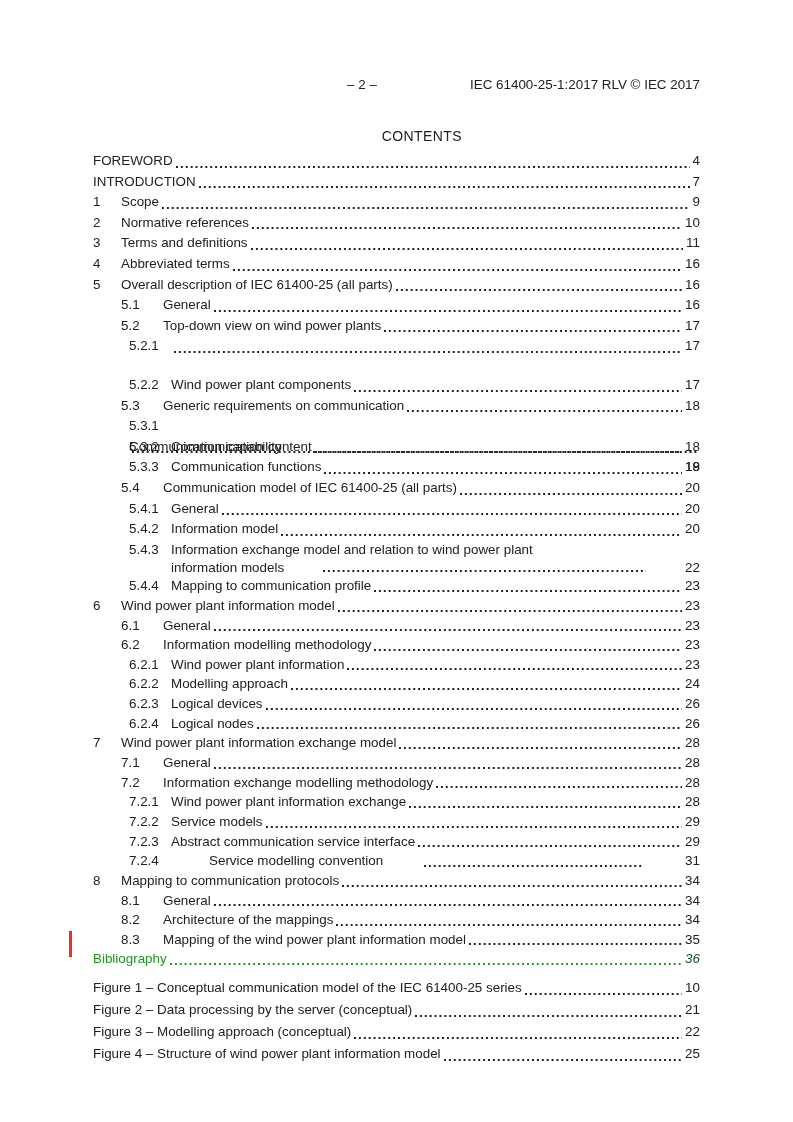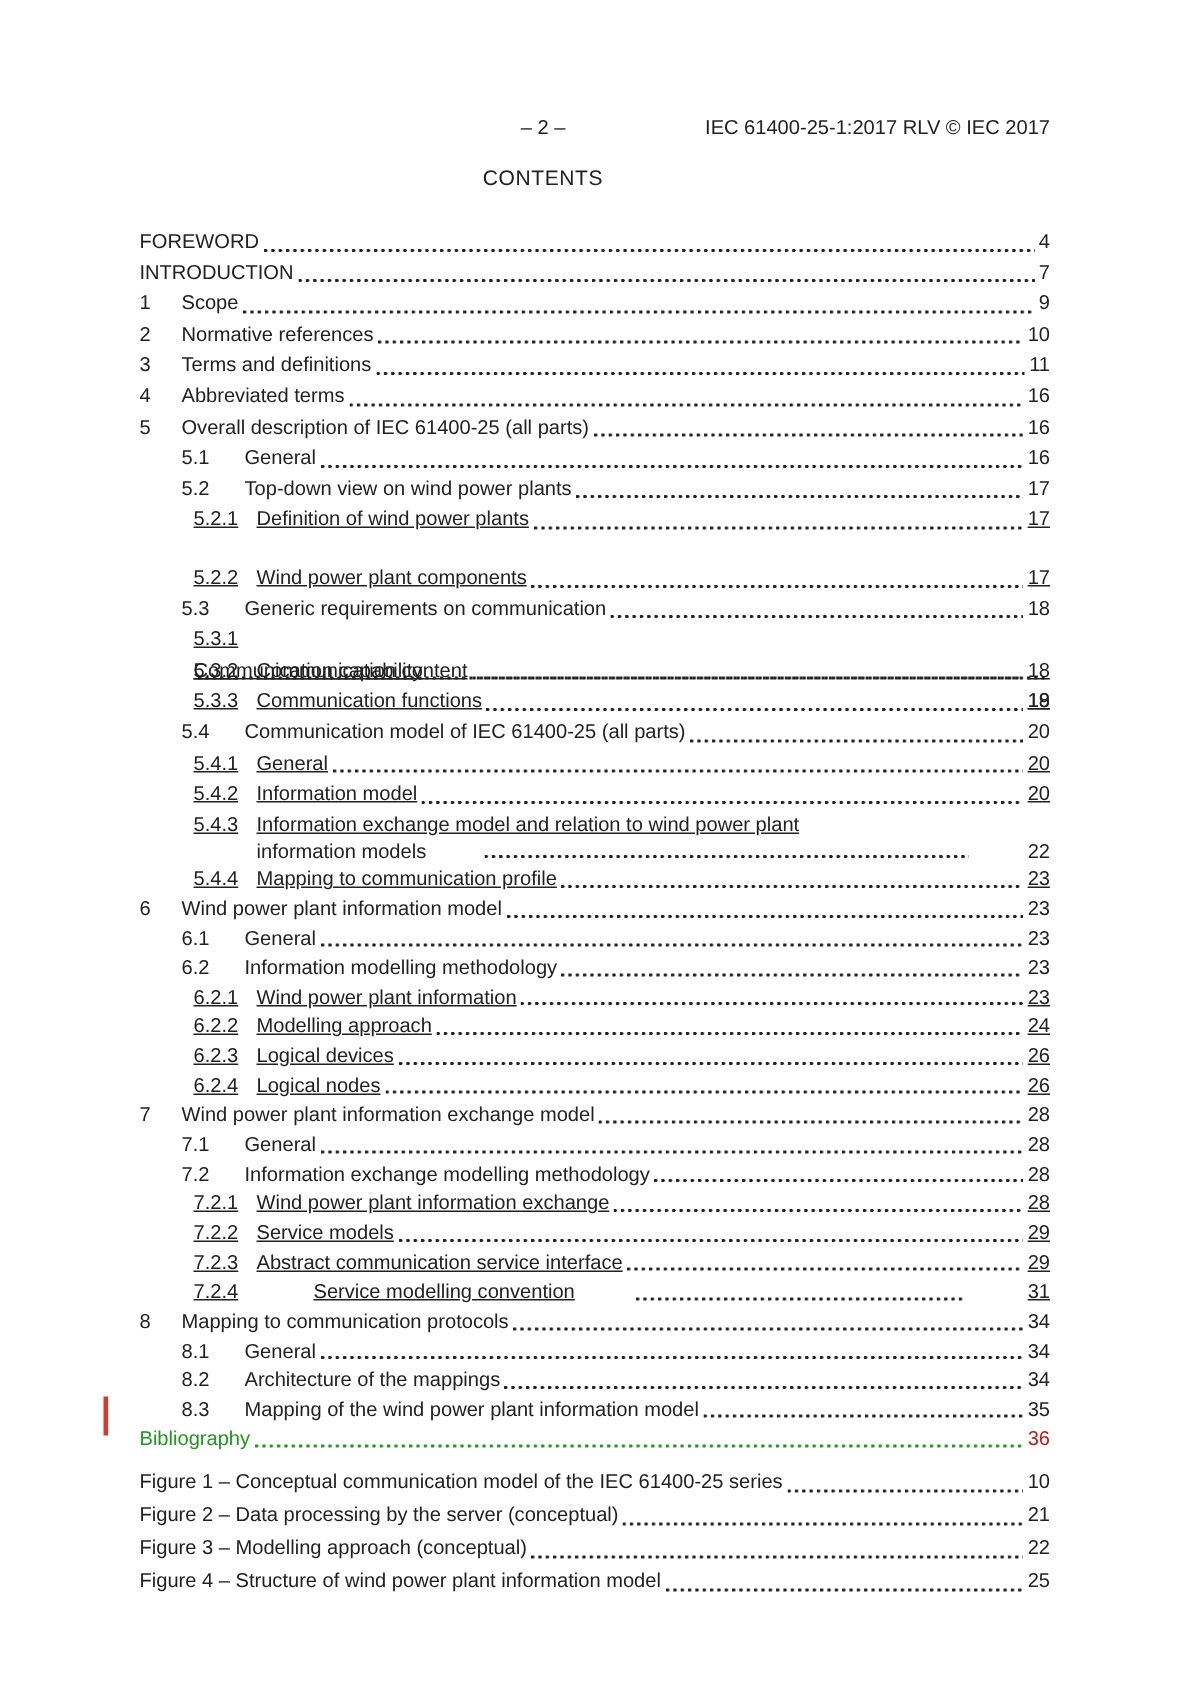--- a/index.html
+++ b/index.html
@@ -5,41 +5,41 @@
   html,body{margin:0;padding:0;}
   body{
     width:793px;height:1122px;position:relative;background:#ffffff;
     font-family:"Liberation Sans", sans-serif;color:#212121;
     -webkit-font-smoothing:antialiased;overflow:hidden;
   }
   .hdr{position:absolute;top:76px;left:0;width:793px;height:17px;font-size:13.4px;line-height:17px;}
   .hdr .pagemark{position:absolute;left:312px;width:100px;text-align:center;}
   .hdr .docid{position:absolute;right:93px;text-align:right;}
   .doc-title{
-    position:absolute;top:109px;left:262px;width:200px;text-align:center;
+    position:absolute;top:127px;left:262px;width:200px;text-align:right;
     font-size:14px;letter-spacing:0.4px;line-height:18px;
   }
   .toc{position:absolute;left:93px;top:151px;width:607px;font-size:13.4px;}
   .figures{position:absolute;left:93px;top:977px;width:607px;font-size:13.4px;}
   .row{display:flex;white-space:nowrap;}
   .row .num{flex:0 0 auto;}
   .row .label{flex:0 0 auto;}
   .l1 .num{width:28px;}
   .l2{padding-left:28px;} .l2 .num{width:42px;}
-  .l3{padding-left:36px;text-decoration:underline;} .l3 .num{width:42px;}
+  .l3{padding-left:36px;} .l3 .num{width:42px;}
   .cont{padding-left:78px;gap:36px;}
   .dots{flex:1 1 auto;position:relative;margin:0 2px;min-width:8px;}
   .dots::before{
     content:"";position:absolute;left:1px;right:1px;bottom:4px;height:2px;
     background-image:radial-gradient(circle at 1.1px 1px, currentColor 1px, transparent 1.35px);
     background-size:4.9px 2px;background-repeat:repeat-x;
   }
   .page{flex:0 0 auto;text-align:right;}
   .ins{color:var(--ins-green,#21951f);}
-  .ins .page{color:#b91c1c;}
+  .ins .page{color:#14532d;font-style:italic;}
   .fig-row{height:21.9px;line-height:21.9px;}
   .changebar{position:absolute;left:69px;top:931px;width:2.5px;height:26px;background:var(--chg-red,#e63323);}
 </style>
 </head>
 <body style="color: rgb(33, 33, 33); --ins-green: #21951f; --chg-red: #e63323;">
 
 <div class="hdr">
   <span class="pagemark">– 2 –</span>
   <span class="docid">IEC 61400-25-1:2017 RLV © IEC 2017</span>
 </div>
@@ -94,21 +94,20 @@
       <span class="page">16</span>
     </div>
     <div class="row l2" style="height: 20.6px; line-height: 20.6px;">
       <span class="num">5.2</span>
       <span class="label">Top-down view on wind power plants</span>
       <span class="dots"></span>
       <span class="page">17</span>
     </div>
     <div class="row l3" style="height: 20.6px; line-height: 20.6px;">
       <span class="num">5.2.1</span>
-      <span class="label">Definition of wind power plants</span>
       <span class="dots"></span>
       <span class="page">17</span>
     </div>
     <div class="row l3" style="height: 20.6px; line-height: 20.6px; margin-top: 18px;">
       <span class="num">5.2.2</span>
       <span class="label">Wind power plant components</span>
       <span class="dots"></span>
       <span class="page">17</span>
     </div>
     <div class="row l2" style="height: 20.6px; line-height: 20.6px;">

